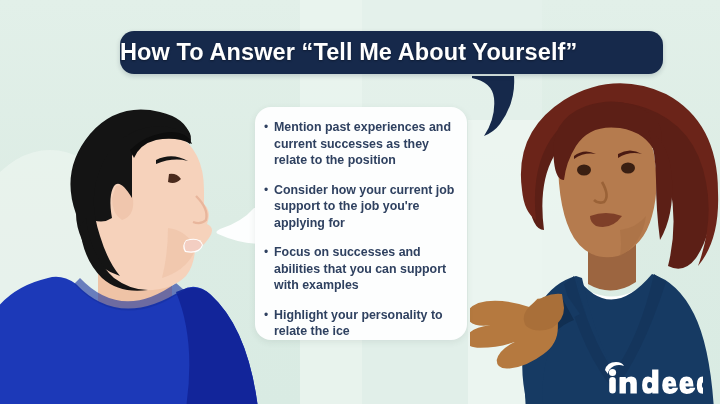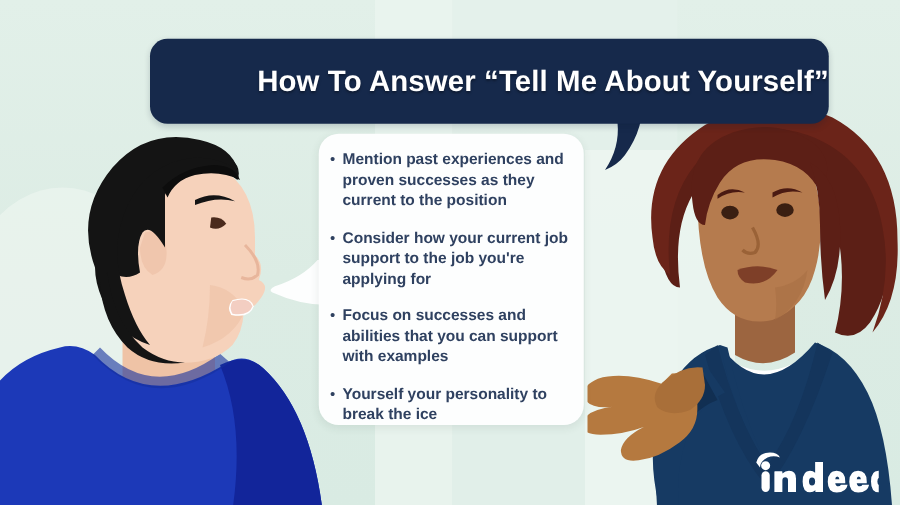--- a/index.html
+++ b/index.html
@@ -79,26 +79,26 @@
     height: 340px;
   }
   .woman svg { display:block; width:100%; height:100%; }
 
   
   .title-banner {
     position: absolute;
     left: 120px;
     top: 31px;
     width: 543px;
-    height: 68px;
+    height: 43px;
     background: #16294b;
     border-radius: 14px;
     display: flex;
     align-items: center;
-    justify-content: flex-end;
+    justify-content: flex-start;
     box-shadow: 0 2px 5px rgba(10,25,50,.18);
     z-index: 8;
   }
   .title-text {
     color: #ffffff;
     font-size: 23.5px;
     font-weight: bold;
     letter-spacing: .1px;
     white-space: nowrap;
     text-shadow: 0 1px 2px rgba(0,0,0,.35);
@@ -273,33 +273,33 @@
     <svg viewBox="0 0 48 42" xmlns="http://www.w3.org/2000/svg">
       <path d="M48 0 L48 36 Q26 36 4 26 Q0 24 6 21 Q28 14 40 0 Z" fill="#fdfefe"></path>
     </svg>
   </div>
 
   <div class="card"></div>
 
   <div class="bullets">
     <div class="bullet-row">
       <span class="bullet-dot">•</span>
-      <span class="bullet-text">Mention past experiences and proven successes as they current to the position</span>
+      <span class="bullet-text">Mention past experiences and current successes as they relate to the position</span>
     </div>
     <div class="bullet-row">
       <span class="bullet-dot">•</span>
       <span class="bullet-text">Consider how your current job support to the job you're applying for</span>
     </div>
     <div class="bullet-row">
       <span class="bullet-dot">•</span>
       <span class="bullet-text">Focus on successes and abilities that you can support with examples</span>
     </div>
     <div class="bullet-row">
       <span class="bullet-dot">•</span>
-      <span class="bullet-text">Yourself your personality to break the ice</span>
+      <span class="bullet-text">Highlight your personality to relate the ice</span>
     </div>
   </div>
 
   <div class="title-banner">
     <span class="title-text">How To Answer “Tell Me About Yourself”</span>
   </div>
 
   <div class="indeed-logo">
     <svg width="100" height="34" viewBox="0 0 100 34" xmlns="http://www.w3.org/2000/svg">
 

